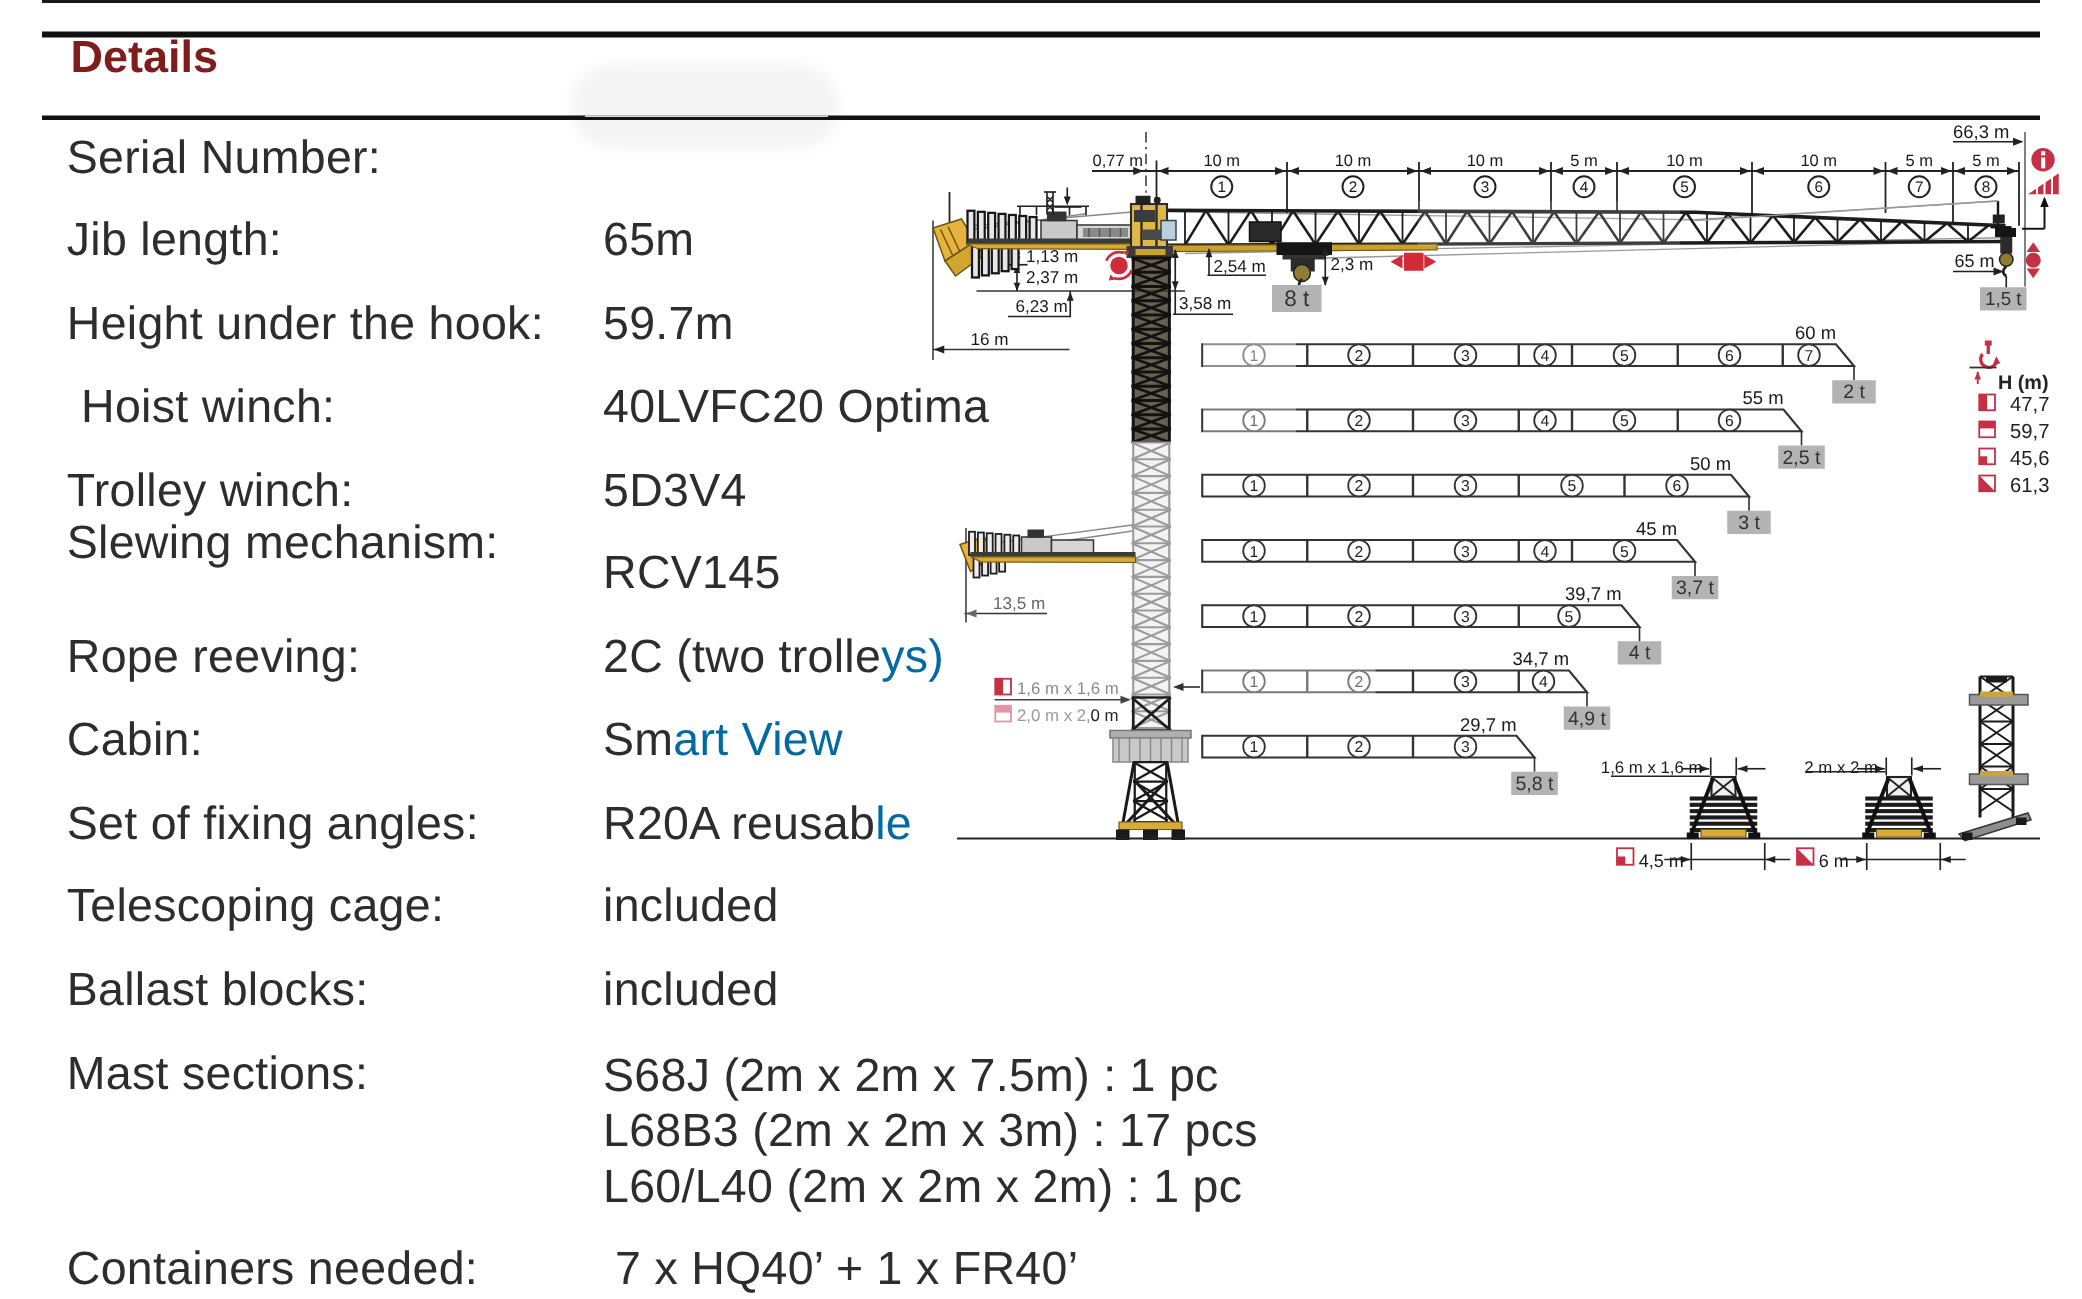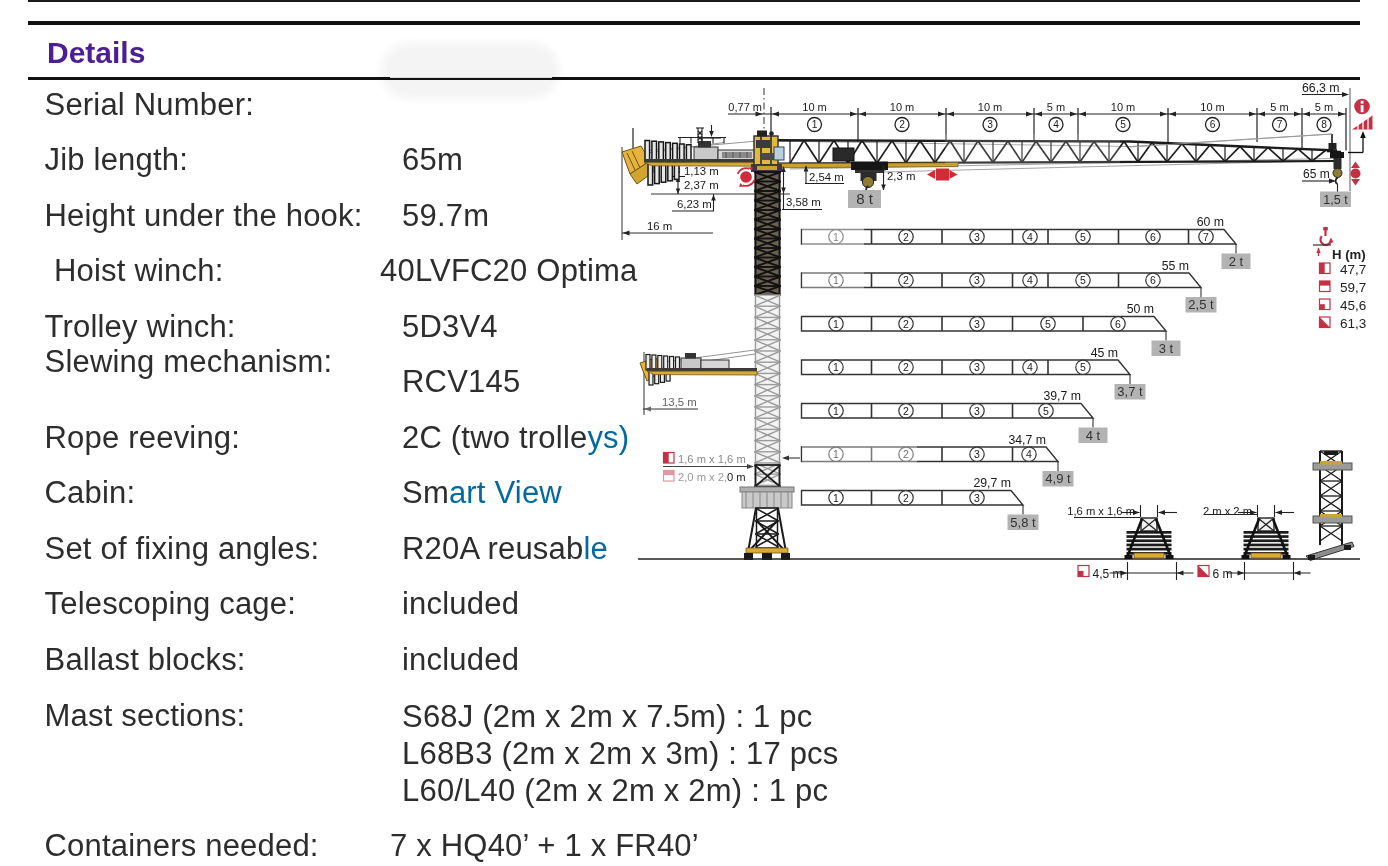--- a/index.html
+++ b/index.html
@@ -3,34 +3,34 @@
 html,body{margin:0;padding:0;background:#fff;}
 body{width:1388px;height:866px;position:relative;overflow:hidden;font-family:"Liberation Sans",sans-serif;}
 .lab{position:absolute;white-space:nowrap;font-size:31px;color:#2d2d2d;letter-spacing:0.2px;}
 .fade{color:#0369a1;}
 </style></head><body>
 
 <div style="position:absolute;left:28px;top:0px;width:1332px;height:1.6px;background:#1a1a1a"></div>
 
 <div style="position:absolute;left:28px;top:21px;width:1332px;height:3.8px;background:#111"></div>
 
-<div style="position:absolute;left:47px;top:36px;font-size:30px;font-weight:bold;color:#4c1d95">Details</div>
+<div style="position:absolute;left:47px;top:22px;font-size:30px;font-weight:bold;color:#7f1d1d">Details</div>
 
 <div style="position:absolute;left:28px;top:76.5px;width:1332px;height:3.2px;background:#111;z-index:2"></div>
 
 <div class="lab" style="left:44.5px;top:86.5px">Serial Number:</div>
 
 <div class="lab" style="left:44.5px;top:142.0px">Jib length:</div>
 <div class="lab" style="left:402px;top:142.0px">65m</div>
 
 <div class="lab" style="left:44.5px;top:197.5px">Height under the hook:</div>
 <div class="lab" style="left:402px;top:197.5px">59.7m</div>
 
 <div class="lab" style="left:54px;top:253.0px">Hoist winch:</div>
-<div class="lab" style="left:380px;top:253.0px">40LVFC20 Optima</div>
+<div class="lab" style="left:402px;top:253.0px">40LVFC20 Optima</div>
 
 <div class="lab" style="left:44.5px;top:308.5px">Trolley winch:</div>
 <div class="lab" style="left:402px;top:308.5px">5D3V4</div>
 
 <div class="lab" style="left:44.5px;top:344px">Slewing mechanism:</div>
 <div class="lab" style="left:402px;top:364.0px">RCV145</div>
 
 <div class="lab" style="left:44.5px;top:419.5px">Rope reeving:</div>
 <div class="lab" style="left:402px;top:419.5px">2C (two trolle<span class="fade">ys)</span></div>
 
@@ -43,21 +43,21 @@
 <div class="lab" style="left:44.5px;top:586.0px">Telescoping cage:</div>
 <div class="lab" style="left:402px;top:586.0px">included</div>
 
 <div class="lab" style="left:44.5px;top:641.5px">Ballast blocks:</div>
 <div class="lab" style="left:402px;top:641.5px">included</div>
 
 <div class="lab" style="left:44.5px;top:697.5px">Mast sections:</div>
 <div class="lab" style="left:402px;top:697.5px;line-height:37.4px">S68J (2m x 2m x 7.5m) : 1 pc<br>L68B3 (2m x 2m x 3m) : 17 pcs<br>L60/L40 (2m x 2m x 2m) : 1 pc</div>
 
 <div class="lab" style="left:44.5px;top:827.5px">Containers needed:</div>
-<div class="lab" style="left:390px;top:827.5px">7 x HQ40’ + 1 x FR40’</div>
+<div class="lab" style="left:410px;top:827.5px">7 x HQ40’ + 1 x FR40’</div>
 
 <div style="position:absolute;left:388px;top:50px;width:164px;height:42px;z-index:1;background:#f4f4f4;border-radius:20px;box-shadow:0 0 10px 7px #f4f4f4"></div>
 
 <div style="position:absolute;left:390px;top:76.5px;width:162px;height:1.4px;background:#fff;opacity:0.85;z-index:3"></div>
 <svg width="1388" height="866" viewBox="0 0 1388 866" style="position:absolute;left:0;top:0" xmlns="http://www.w3.org/2000/svg">
 <g fill="none" stroke-linecap="butt">
 
 <g stroke="#222" stroke-width="1.2">
         <line x1="728" y1="114" x2="1346" y2="114"></line>
         <line x1="771" y1="107" x2="771" y2="137"></line>

